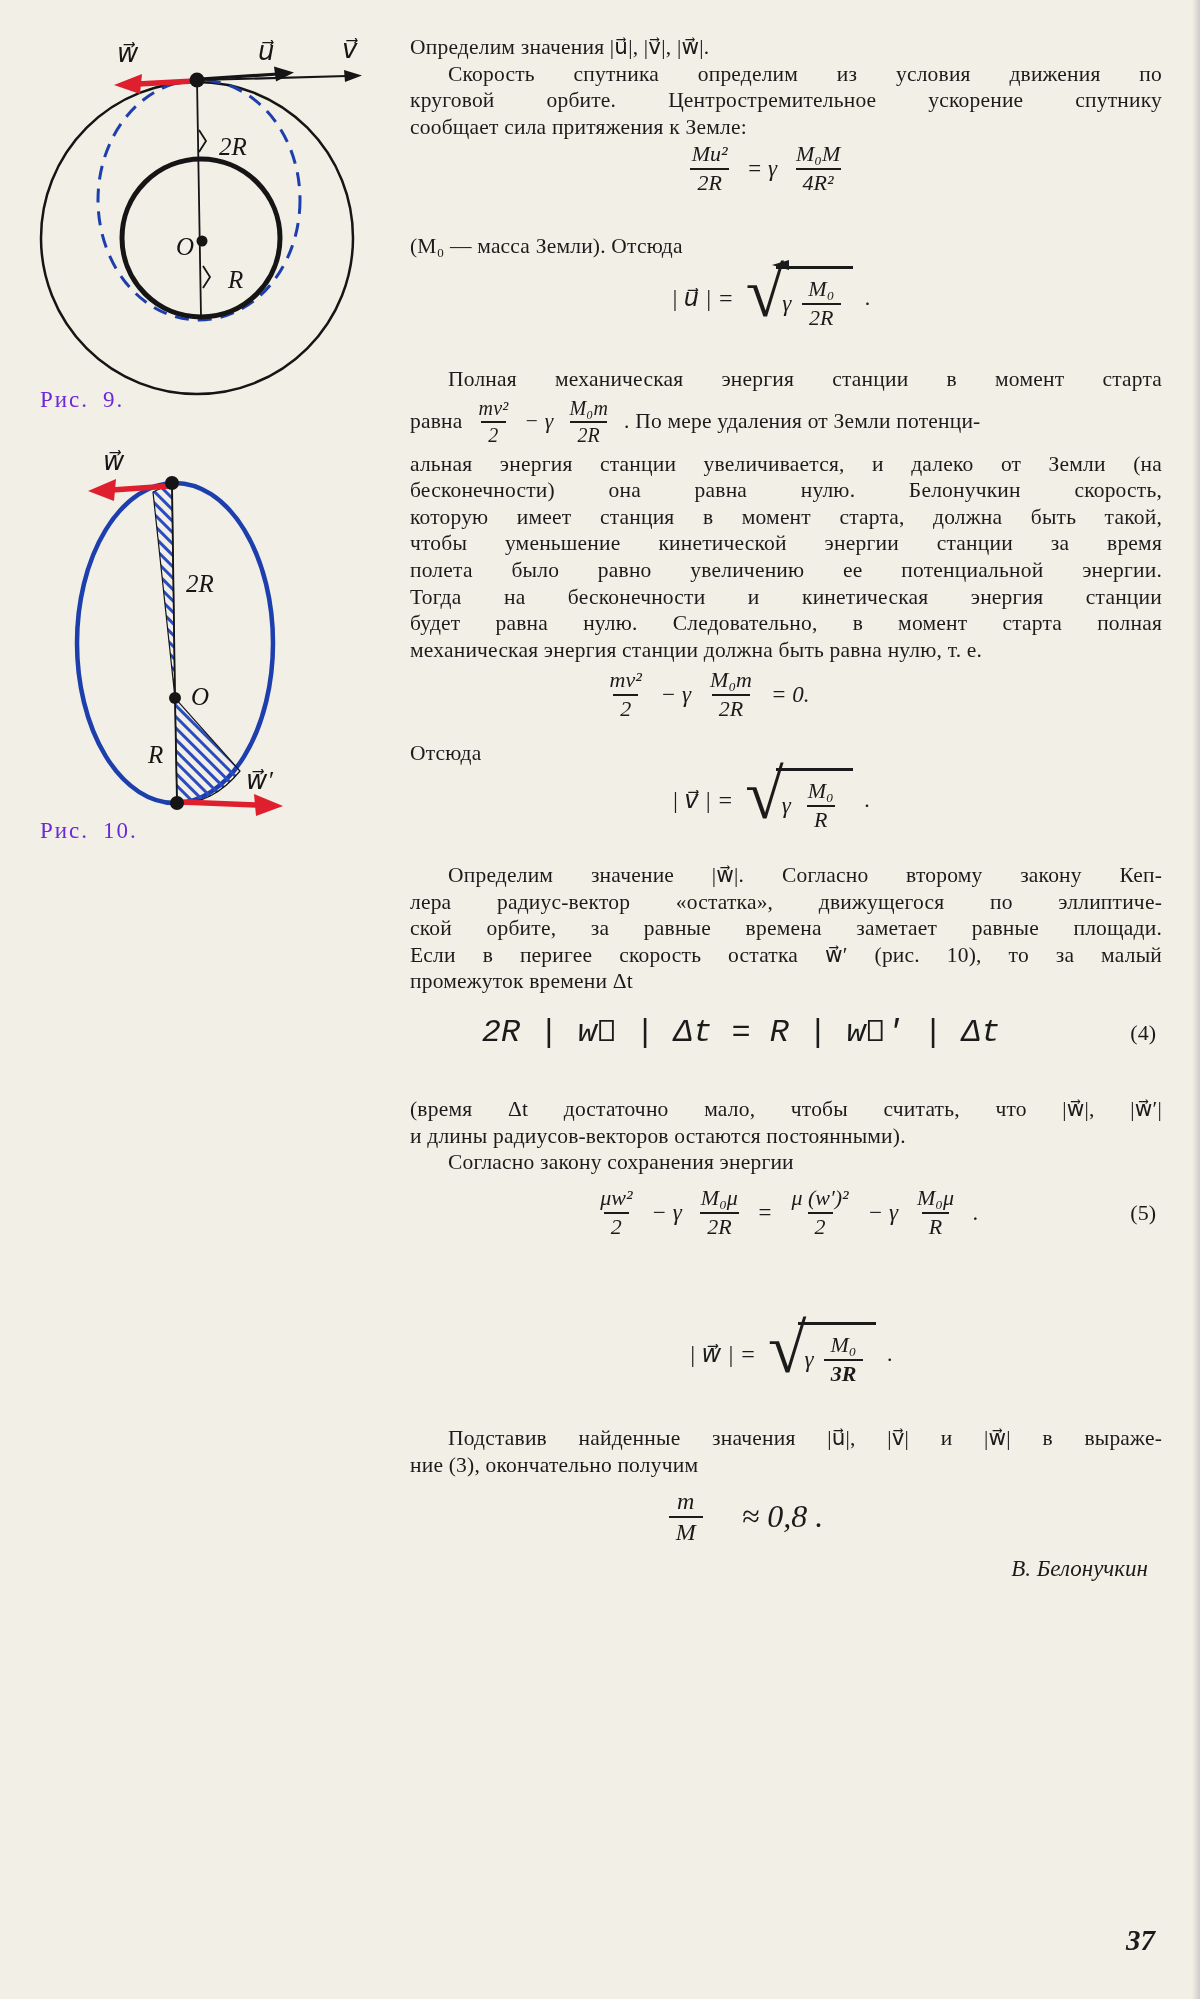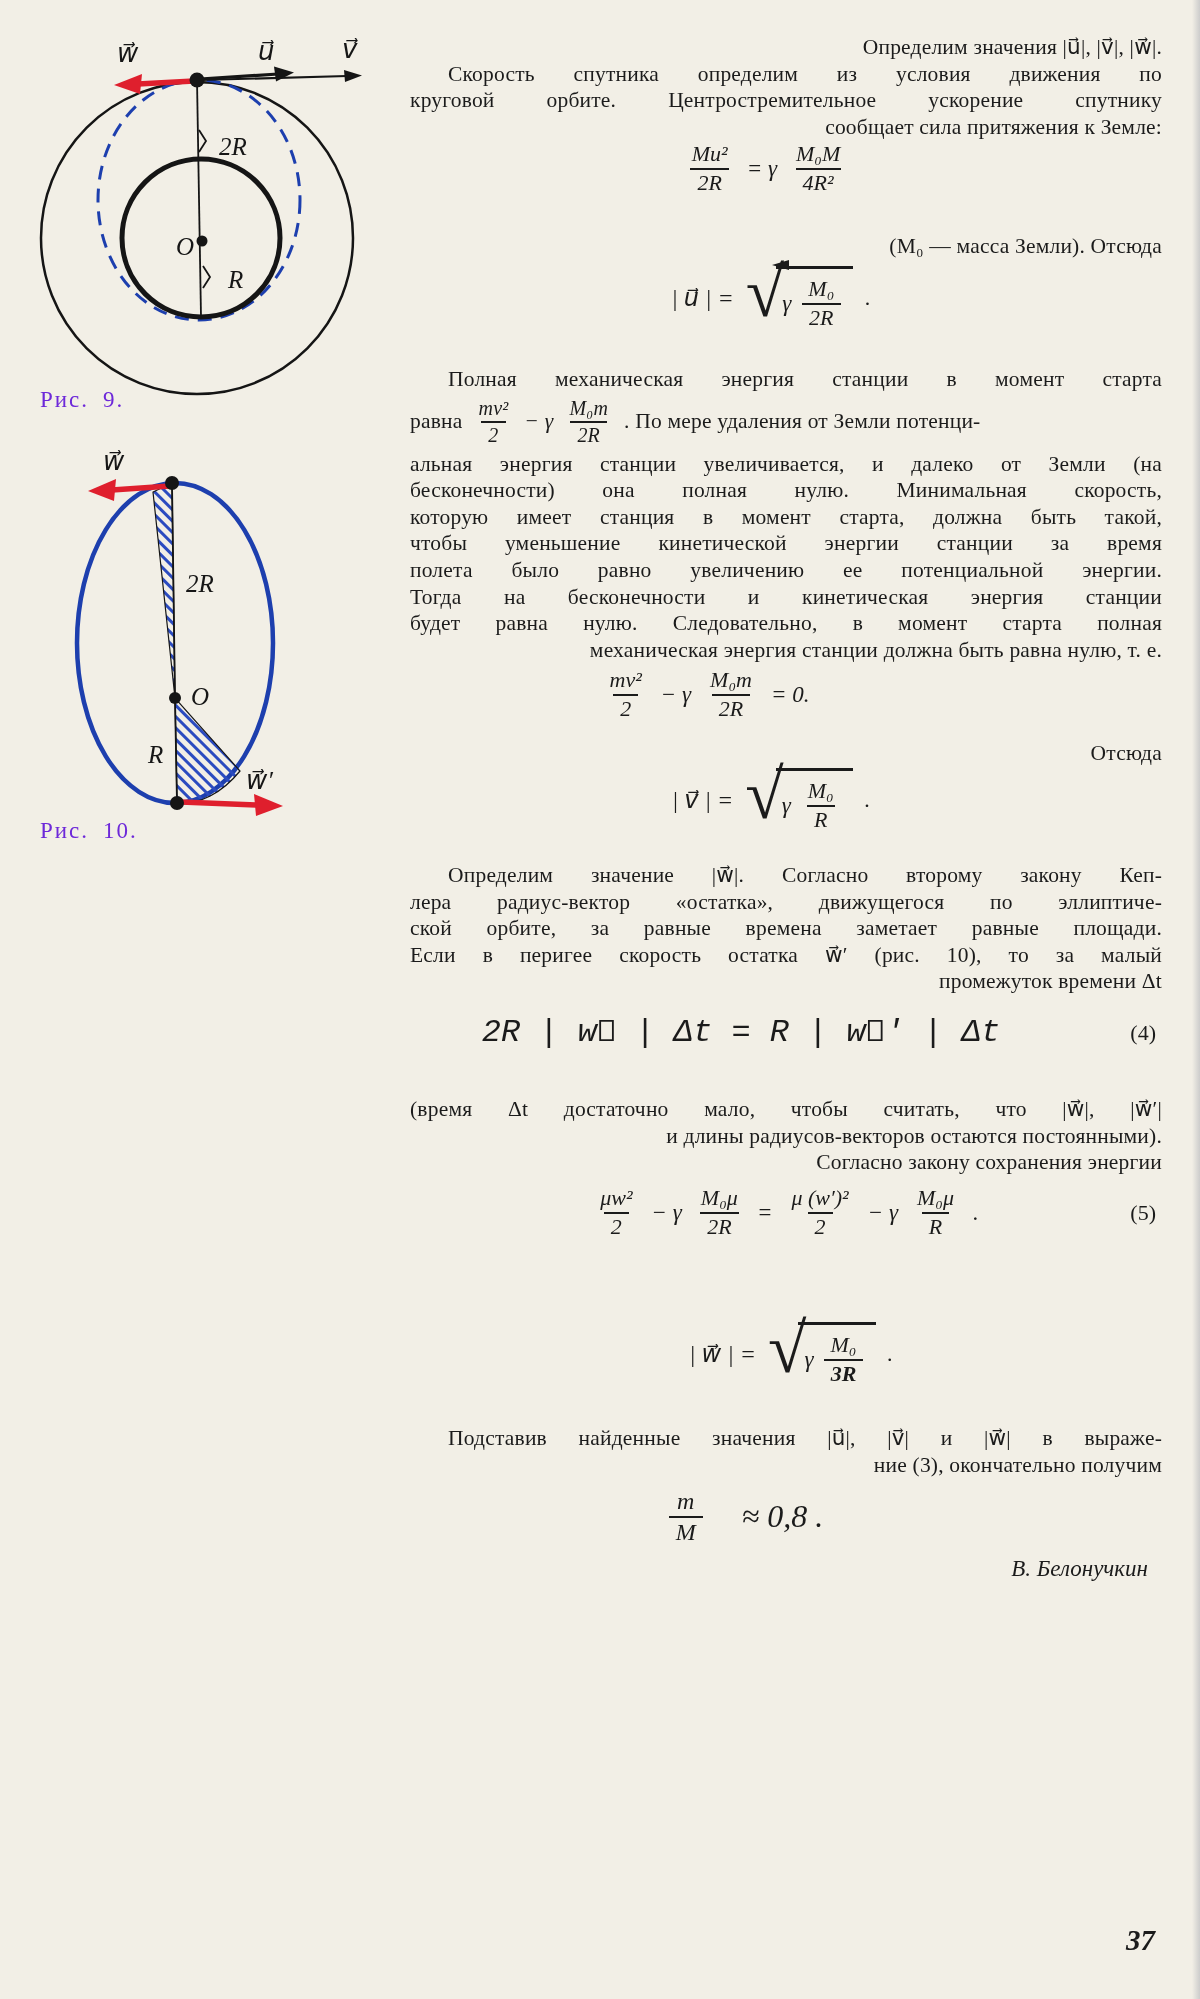--- a/index.html
+++ b/index.html
@@ -11,21 +11,21 @@
     position:relative;
     width:1200px;height:1999px;
     background:#f2efe6;
     overflow:hidden;
     color:#1b1b1b;
   }
   .edge{position:absolute;top:0;right:0;width:8px;height:100%;
     background:linear-gradient(to right,rgba(70,80,110,0),rgba(70,80,110,.22));}
   
   .blk{position:absolute;left:410px;width:752px;font-size:21.5px;line-height:26.6px;letter-spacing:.2px;}
-  .line{text-align:right;}
+  .line{text-align:left;}
   .line.j{text-align:justify;text-align-last:justify;}
   .line.ind{text-indent:38px;}
   .fline{display:flex;align-items:center;gap:9px;height:58px;}
   .fline .tx{white-space:nowrap;text-align:center;}
   
   .eq{position:absolute;left:410px;width:752px;display:flex;align-items:center;
       justify-content:center;gap:12px;font-size:23px;font-style:italic;}
   .frac{display:inline-flex;flex-direction:column;align-items:center;font-size:22px;line-height:1.12;text-align:right;}
   .frac .fn{padding:0 7px 1px;}
   .frac .fd{border-top:2px solid #1b1b1b;padding:1px 7px 0;}
@@ -156,21 +156,21 @@
         <span class="fd">2</span>
       </span>
       <span class="tx" style="font-style:italic">− γ</span>
       <span class="frac small" style="font-style:italic">
         <span class="fn">M₀m</span>
         <span class="fd">2R</span>
       </span>
       <span class="tx">. По мере удаления от Земли потенци-</span>
     </div>
     <div class="line j">альная энергия станции увеличивается, и далеко от Земли (на</div>
-    <div class="line j">бесконечности) она полная нулю. Минимальная скорость,</div>
+    <div class="line j">бесконечности) она равна нулю. Белонучкин скорость,</div>
     <div class="line j">которую имеет станция в момент старта, должна быть такой,</div>
     <div class="line j">чтобы уменьшение кинетической энергии станции за время</div>
     <div class="line j">полета было равно увеличению ее потенциальной энергии.</div>
     <div class="line j">Тогда на бесконечности и кинетическая энергия станции</div>
     <div class="line j">будет равна нулю. Следовательно, в момент старта полная</div>
     <div class="line">механическая энергия станции должна быть равна нулю, т. е.</div>
   </div>
 
   <div class="eq" style="top:668px;transform:translateX(-80px);">
     <span class="frac">

